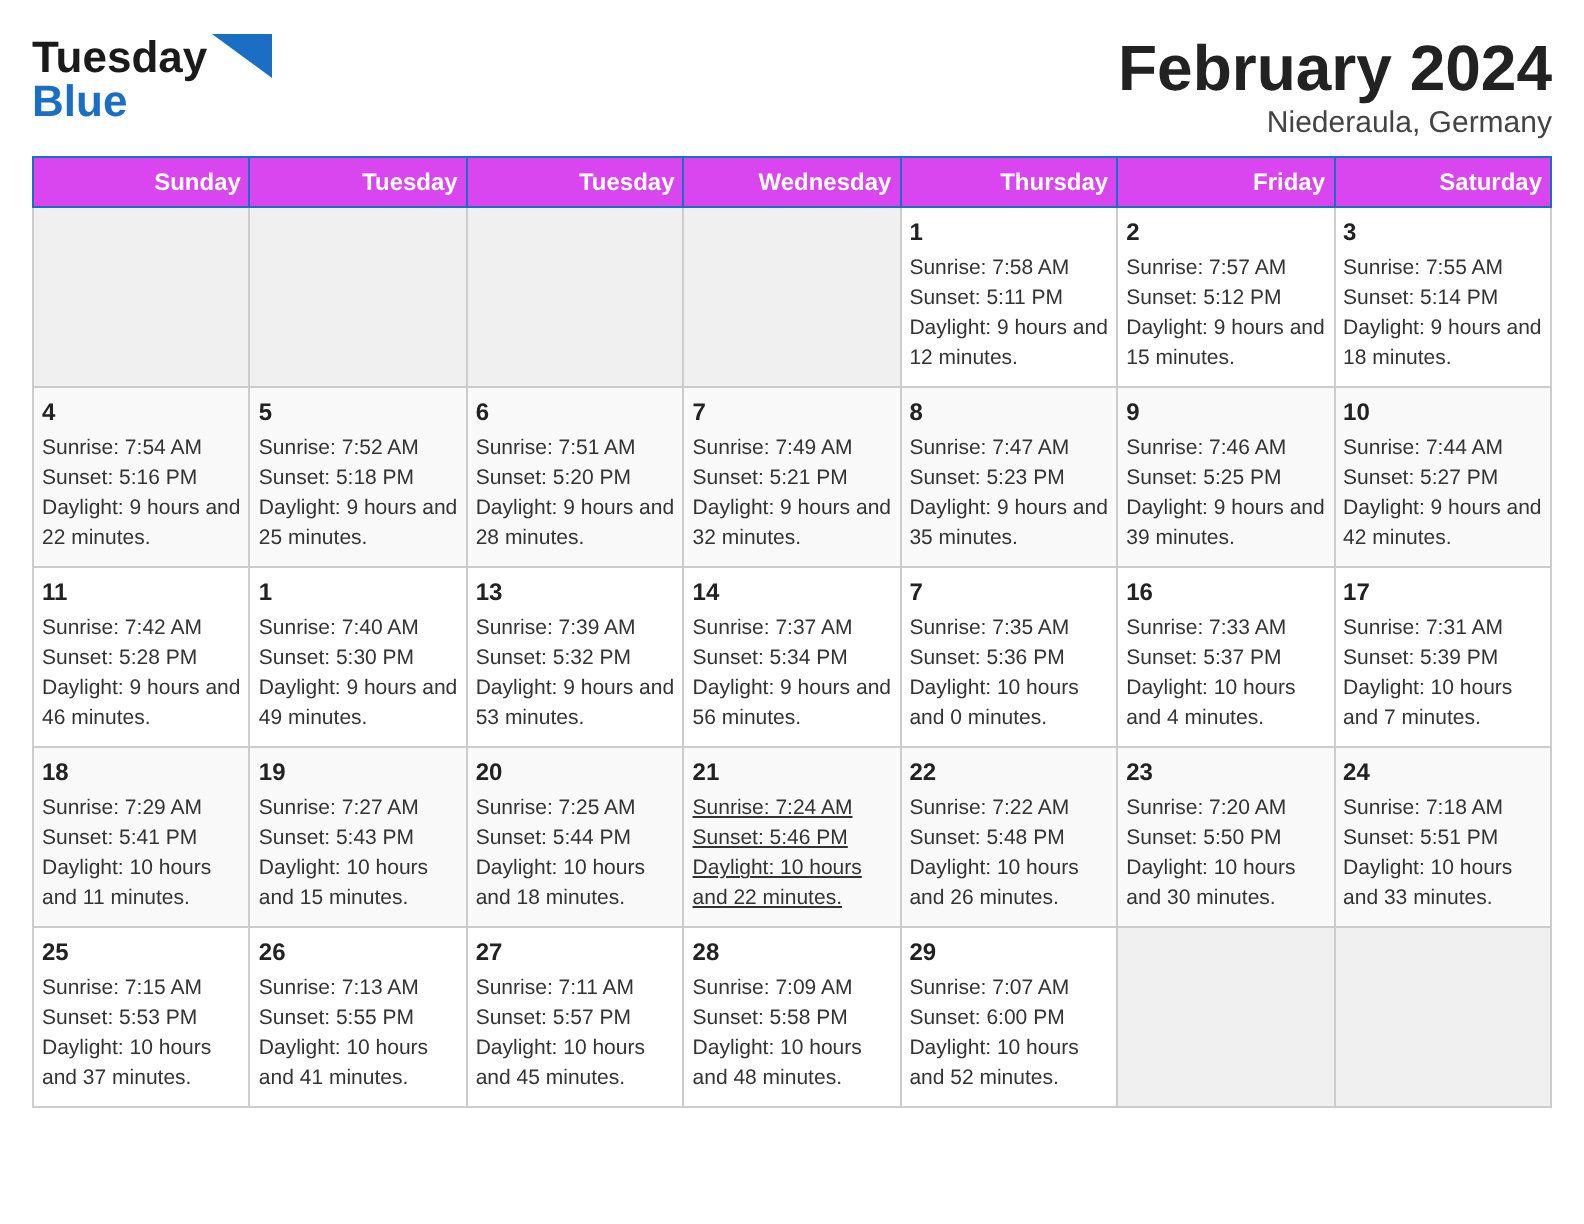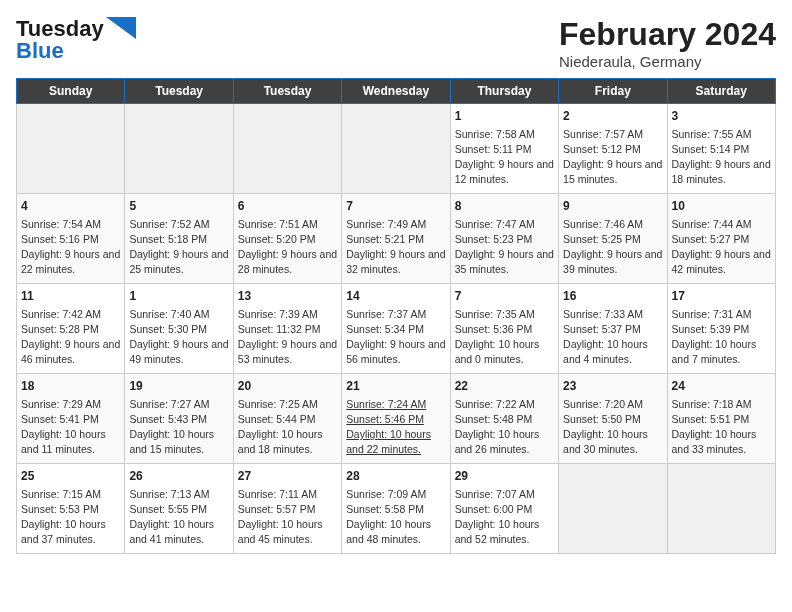--- a/index.html
+++ b/index.html
@@ -15,41 +15,42 @@
       justify-content: space-between;
       align-items: flex-start;
       margin-bottom: 8px;
     }
     .logo {
       display: flex;
       flex-direction: column;
       align-items: flex-start;
     }
     .title-area {
+      text-align: right;
     }
     .title-area h1 {
       font-size: 32px;
       font-weight: bold;
       color: #222;
     }
     .title-area h2 {
       font-size: 15px;
       font-weight: normal;
       color: #444;
     }
     table {
       width: 100%;
       border-collapse: collapse;
       font-size: 11px;
     }
     thead tr th {
-      background: #404040;
+      background: #d946ef;
       color: #fff;
       padding: 5px 4px;
-      text-align: center;
+      text-align: right;
       font-weight: bold;
       font-size: 12px;
       border: 1px solid #1a6fc4;
     }
     tbody tr td {
       border: 1px solid #ccc;
       padding: 4px 4px;
       vertical-align: top;
       width: calc(100% / 7);
       min-height: 80px;
@@ -191,21 +192,21 @@
         </td>
         <td>
           <span class="day-number">1</span>
           <div class="cell-content" style="white-space: pre-line;">Sunrise: 7:40 AM
 Sunset: 5:30 PM
 Daylight: 9 hours and 49 minutes.</div>
         </td>
         <td>
           <span class="day-number">13</span>
           <div class="cell-content" style="white-space: pre-line;">Sunrise: 7:39 AM
-Sunset: 11:32 PM
+Sunset: 5:32 PM
 Daylight: 9 hours and 53 minutes.</div>
         </td>
         <td>
           <span class="day-number">14</span>
           <div class="cell-content" style="white-space: pre-line;">Sunrise: 7:37 AM
 Sunset: 5:34 PM
 Daylight: 9 hours and 56 minutes.</div>
         </td>
         <td>
           <span class="day-number">7</span>

